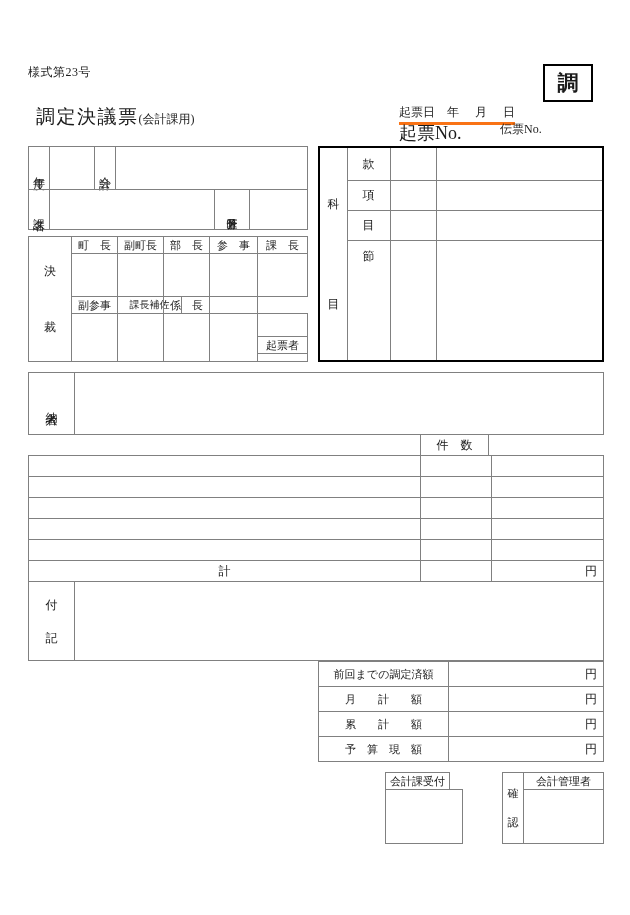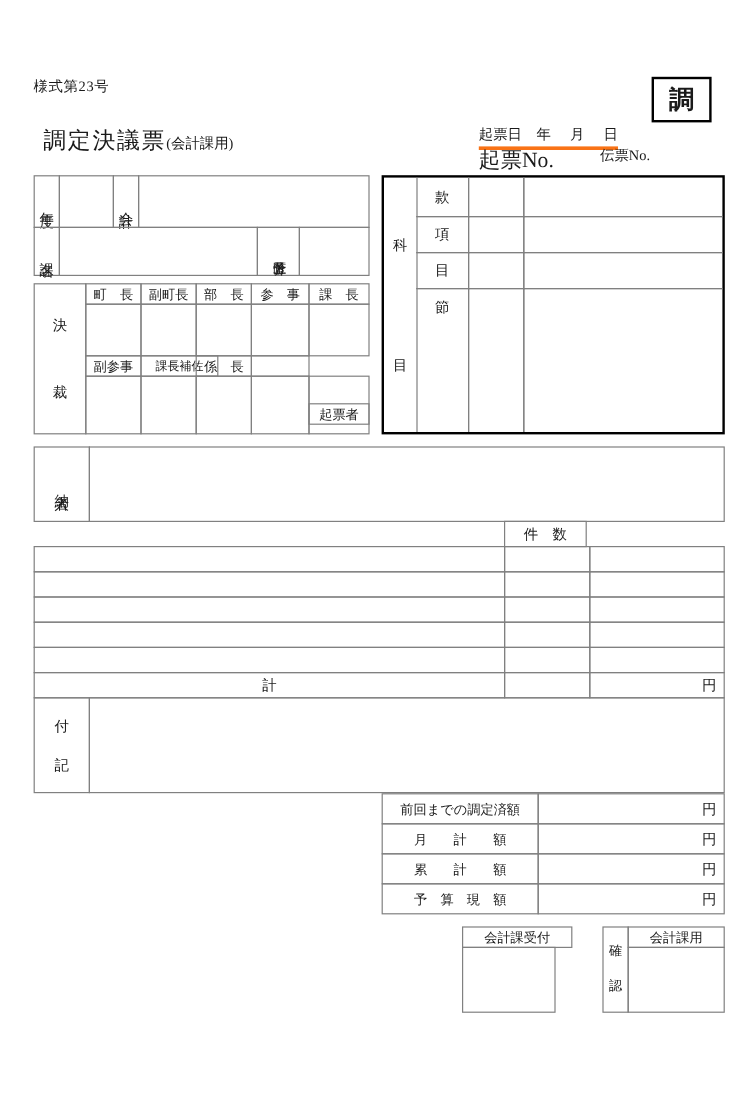--- a/index.html
+++ b/index.html
@@ -366,31 +366,31 @@
     <span>円</span>
   </div>
 
   <div class="abs cell" style="left:318px;top:736px;width:131px;height:26px;">
     <span class="small">予　算　現　額</span>
   </div>
   <div class="abs cell right" style="left:448px;top:736px;width:156px;height:26px;">
     <span>円</span>
   </div>
 
-  <div class="abs cell" style="left:385px;top:772px;width:92px;height:18px;">
+  <div class="abs cell" style="left:385px;top:772px;width:65px;height:18px;">
     <span class="small">会計課受付</span>
   </div>
   <div class="abs cell" style="left:385px;top:789px;width:78px;height:55px;">
     <span></span>
   </div>
 
   <div class="abs cell stack-label" style="left:502px;top:772px;width:22px;height:72px;">
     <span class="small">確</span>
     <span class="small">認</span>
   </div>
   <div class="abs cell" style="left:523px;top:772px;width:81px;height:18px;">
-    <span class="small">会計課用</span>
+    <span class="small">会計管理者</span>
   </div>
   <div class="abs cell" style="left:523px;top:789px;width:81px;height:55px;">
     <span></span>
   </div>
 
 </div>
 
 </body></html>

